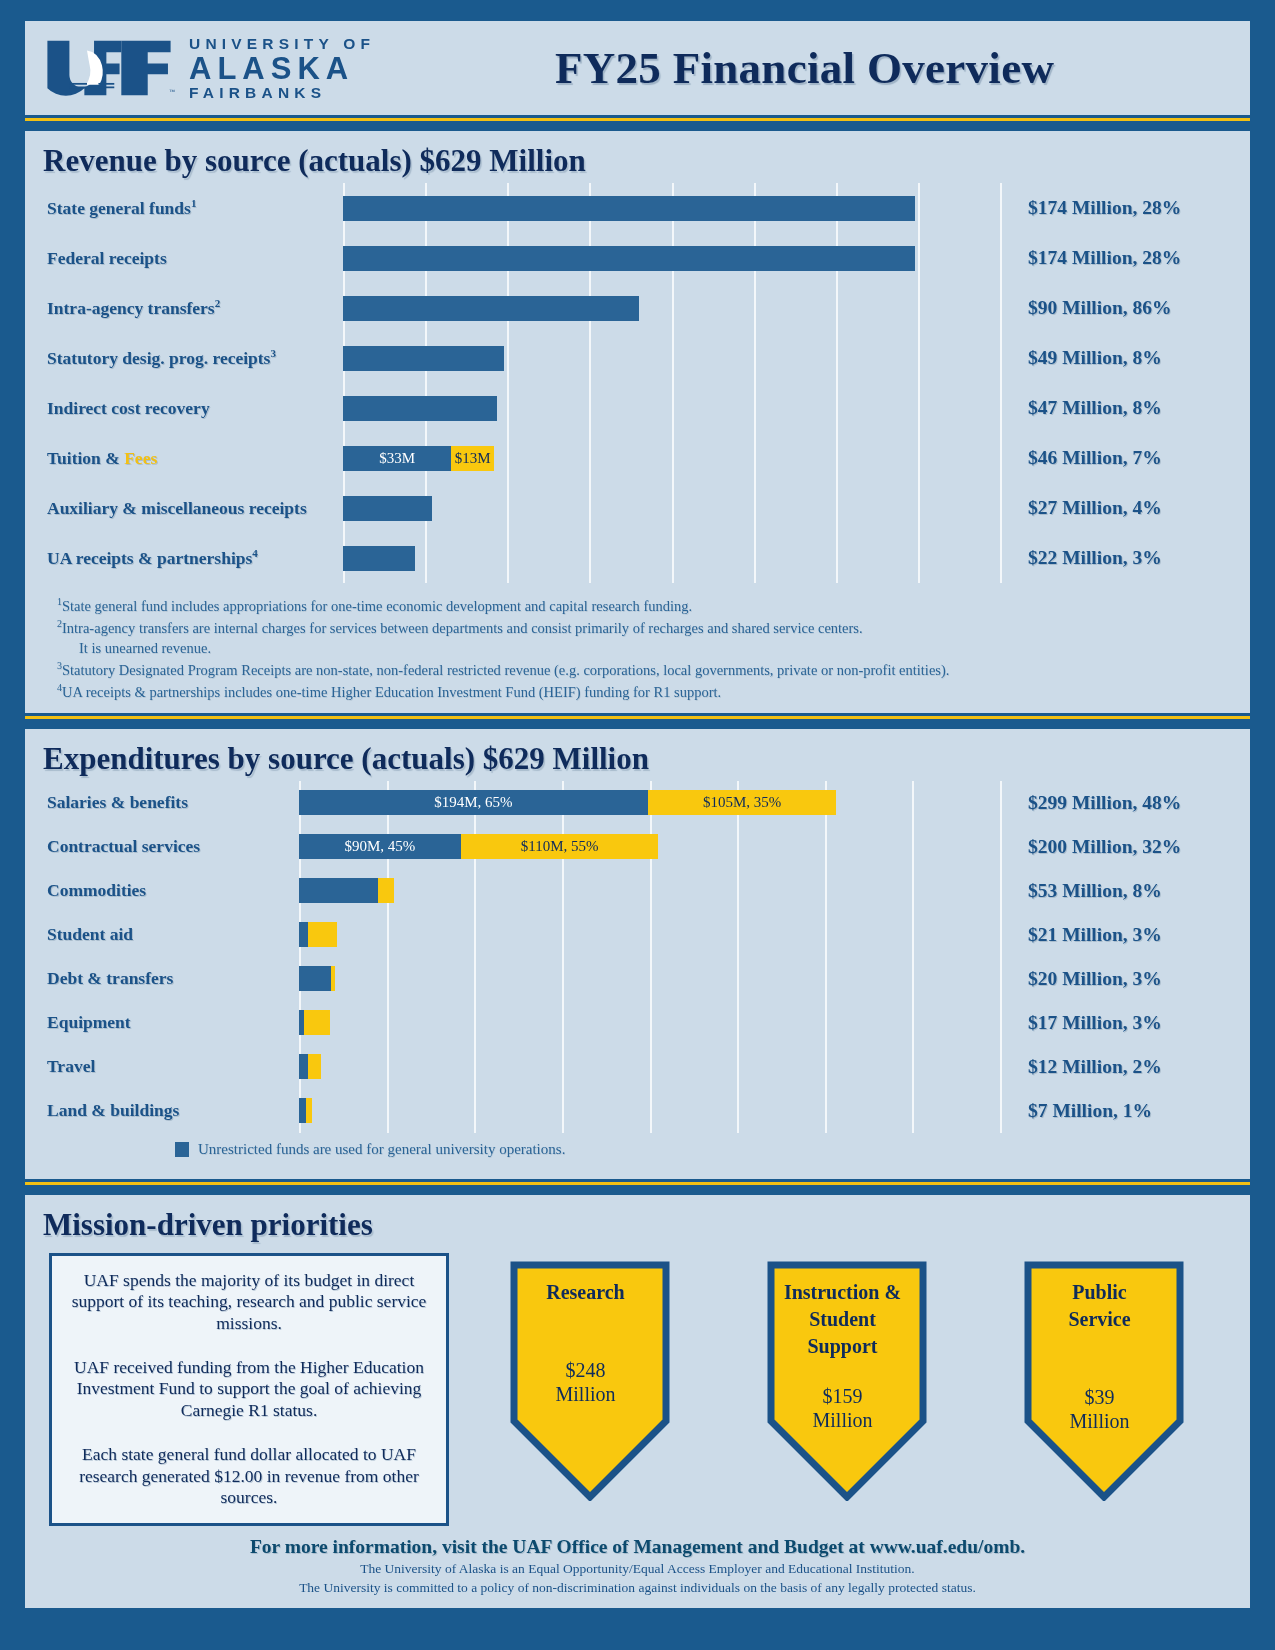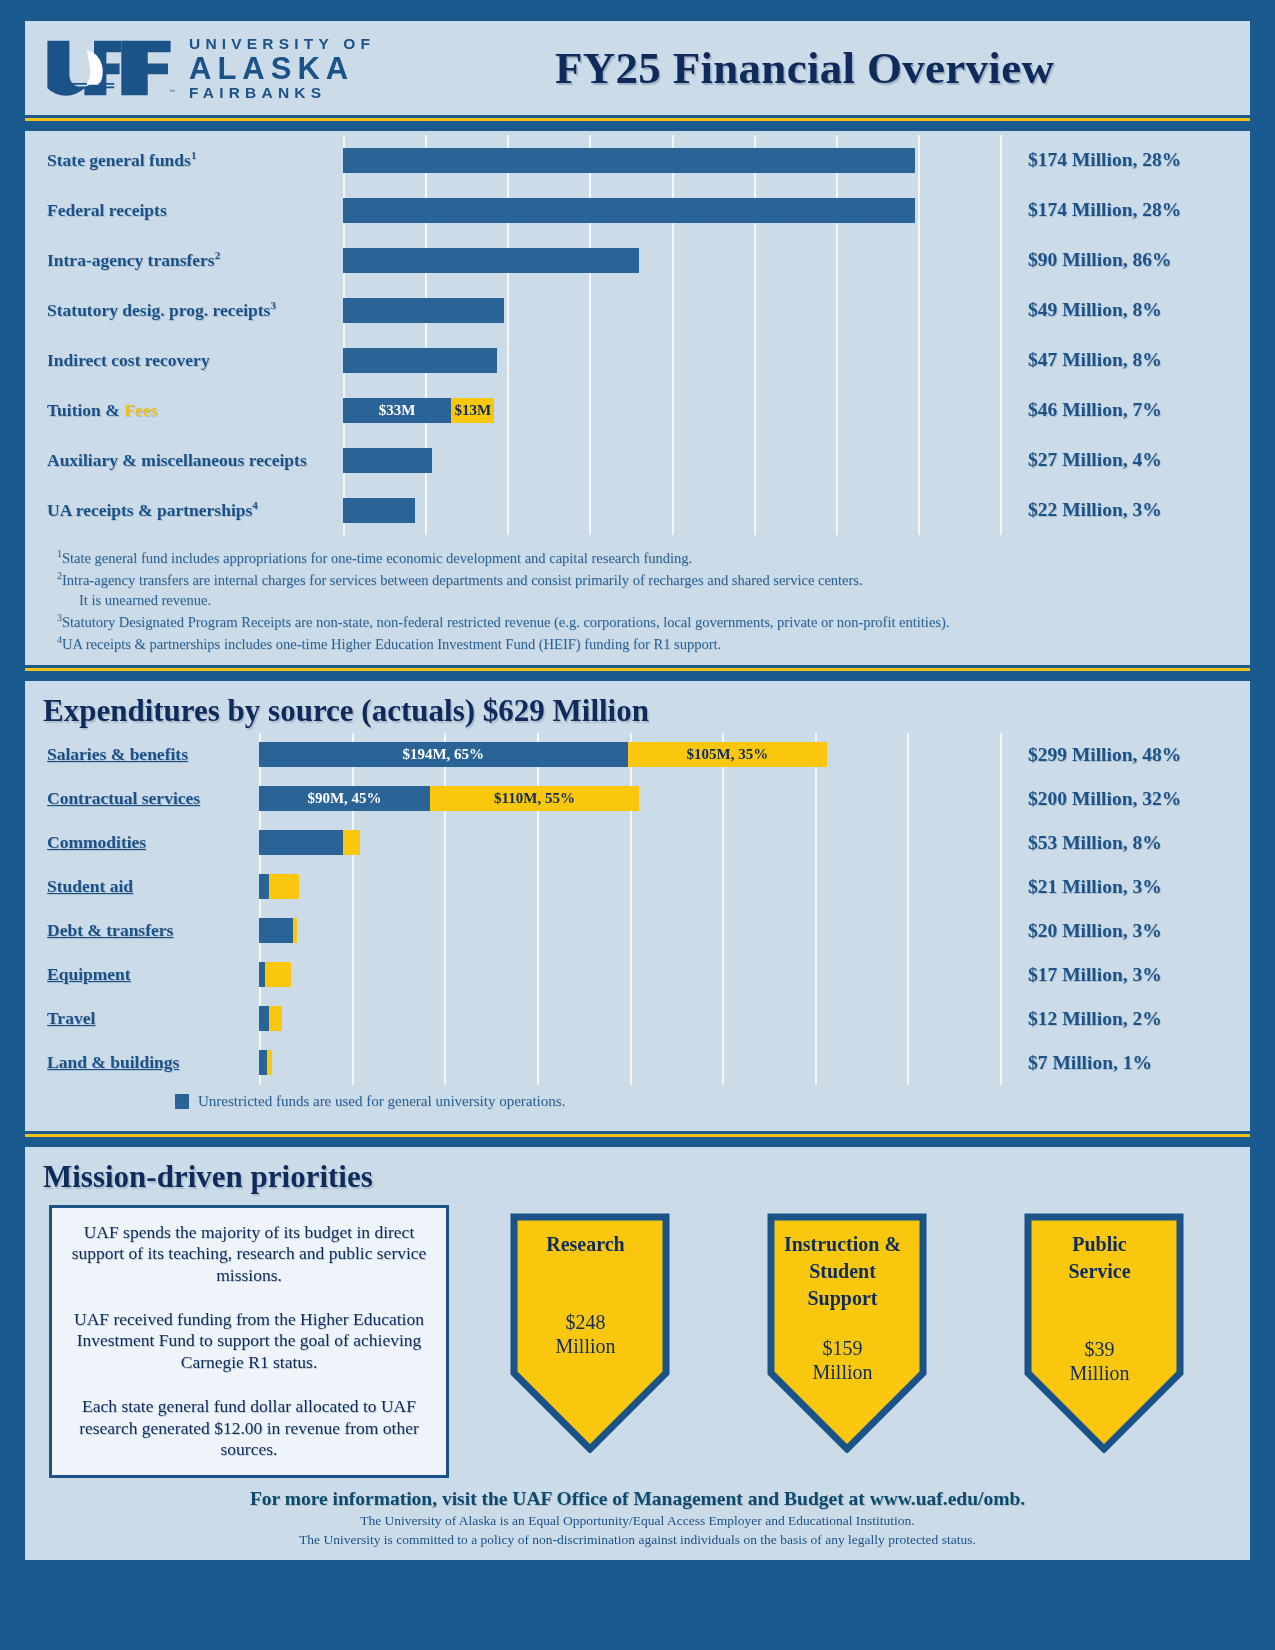--- a/index.html
+++ b/index.html
@@ -75,41 +75,41 @@
   }
   .gridlines { position:absolute; inset:0; pointer-events:none; }
   .gridlines i {
     position:absolute; top:0; bottom:0; width:2px; background:#f3f7fa;
     display:block;
   }
   .bar { height:25px; display:flex; align-items:center; position:relative; }
   .seg { height:100%; display:flex; align-items:center; justify-content:center; }
   .seg.blue { background:#2a6496; }
   .seg.gold { background:#f9c80e; }
-  .seg-lbl { font-size:15px; font-weight:700; white-space:nowrap; }
+  .seg-lbl { font-size:15px; font-weight:400; white-space:nowrap; }
   .seg.blue .seg-lbl { color:#ffffff; }
   .seg.gold .seg-lbl { color:#0f2b5b; }
   .row-value {
     width:250px; flex:none;
     font-size:19.5px; font-weight:700; color:#1b5288;
     text-shadow:1px 1px 0.5px #aabdcd;
     padding-left:28px; white-space:nowrap;
   }
   
   .footnotes { padding:12px 20px 0 32px; }
   .footnotes p {
     font-size:14.5px; color:#2a6496; line-height:1.44;
     text-shadow:0.7px 0.7px 0.4px #b6c7d6;
   }
   .footnotes p .ind { padding-left:22px; display:inline-block; }
   .footnotes sup { font-size:10px; }
   
   .exp-panel { padding:4px 0 6px 0; margin-bottom:10px; }
   .exp .row { height:44px; }
-  .exp .row-label { width:234px; font-size:17.5px;text-decoration:underline; }
+  .exp .row-label { width:274px; font-size:17.5px; }
   .exp .row-value { width:250px; }
   
   .legend { padding:8px 0 10px 150px; }
   .legend-item { display:flex; align-items:center; gap:9px; margin-bottom:5px; }
   .swatch { width:14px; height:15px; flex:none; }
   .swatch.blue { background:#2a6496; }
   .swatch.gold { background:#f9c80e; }
   .legend-text {
     font-size:15px; color:#2a6496; font-family:"Liberation Serif",serif;
     text-shadow:0.7px 0.7px 0.4px #b6c7d6;
@@ -171,20 +171,21 @@
       <div class="logo-words">
         <div class="l1">UNIVERSITY OF</div>
         <div class="l2">ALASKA</div>
         <div class="l3">FAIRBANKS</div>
       </div>
     </div>
     <div class="header-title">FY25 Financial Overview</div>
   </div>
 
   <div class="panel rev-panel">
+    <div class="sect-title">Revenue by source (actuals) $629 Million</div>
     <div class="chart" id="revenue-chart">
         <div class="row">
           <div class="row-label">State general funds<sup>1</sup></div>
           <div class="bar-area">
             <div class="gridlines">
               <i style="left: 0%;"></i>
               <i style="left: 12.5%;"></i>
               <i style="left: 25%;"></i>
               <i style="left: 37.5%;"></i>
               <i style="left: 50%;"></i>

